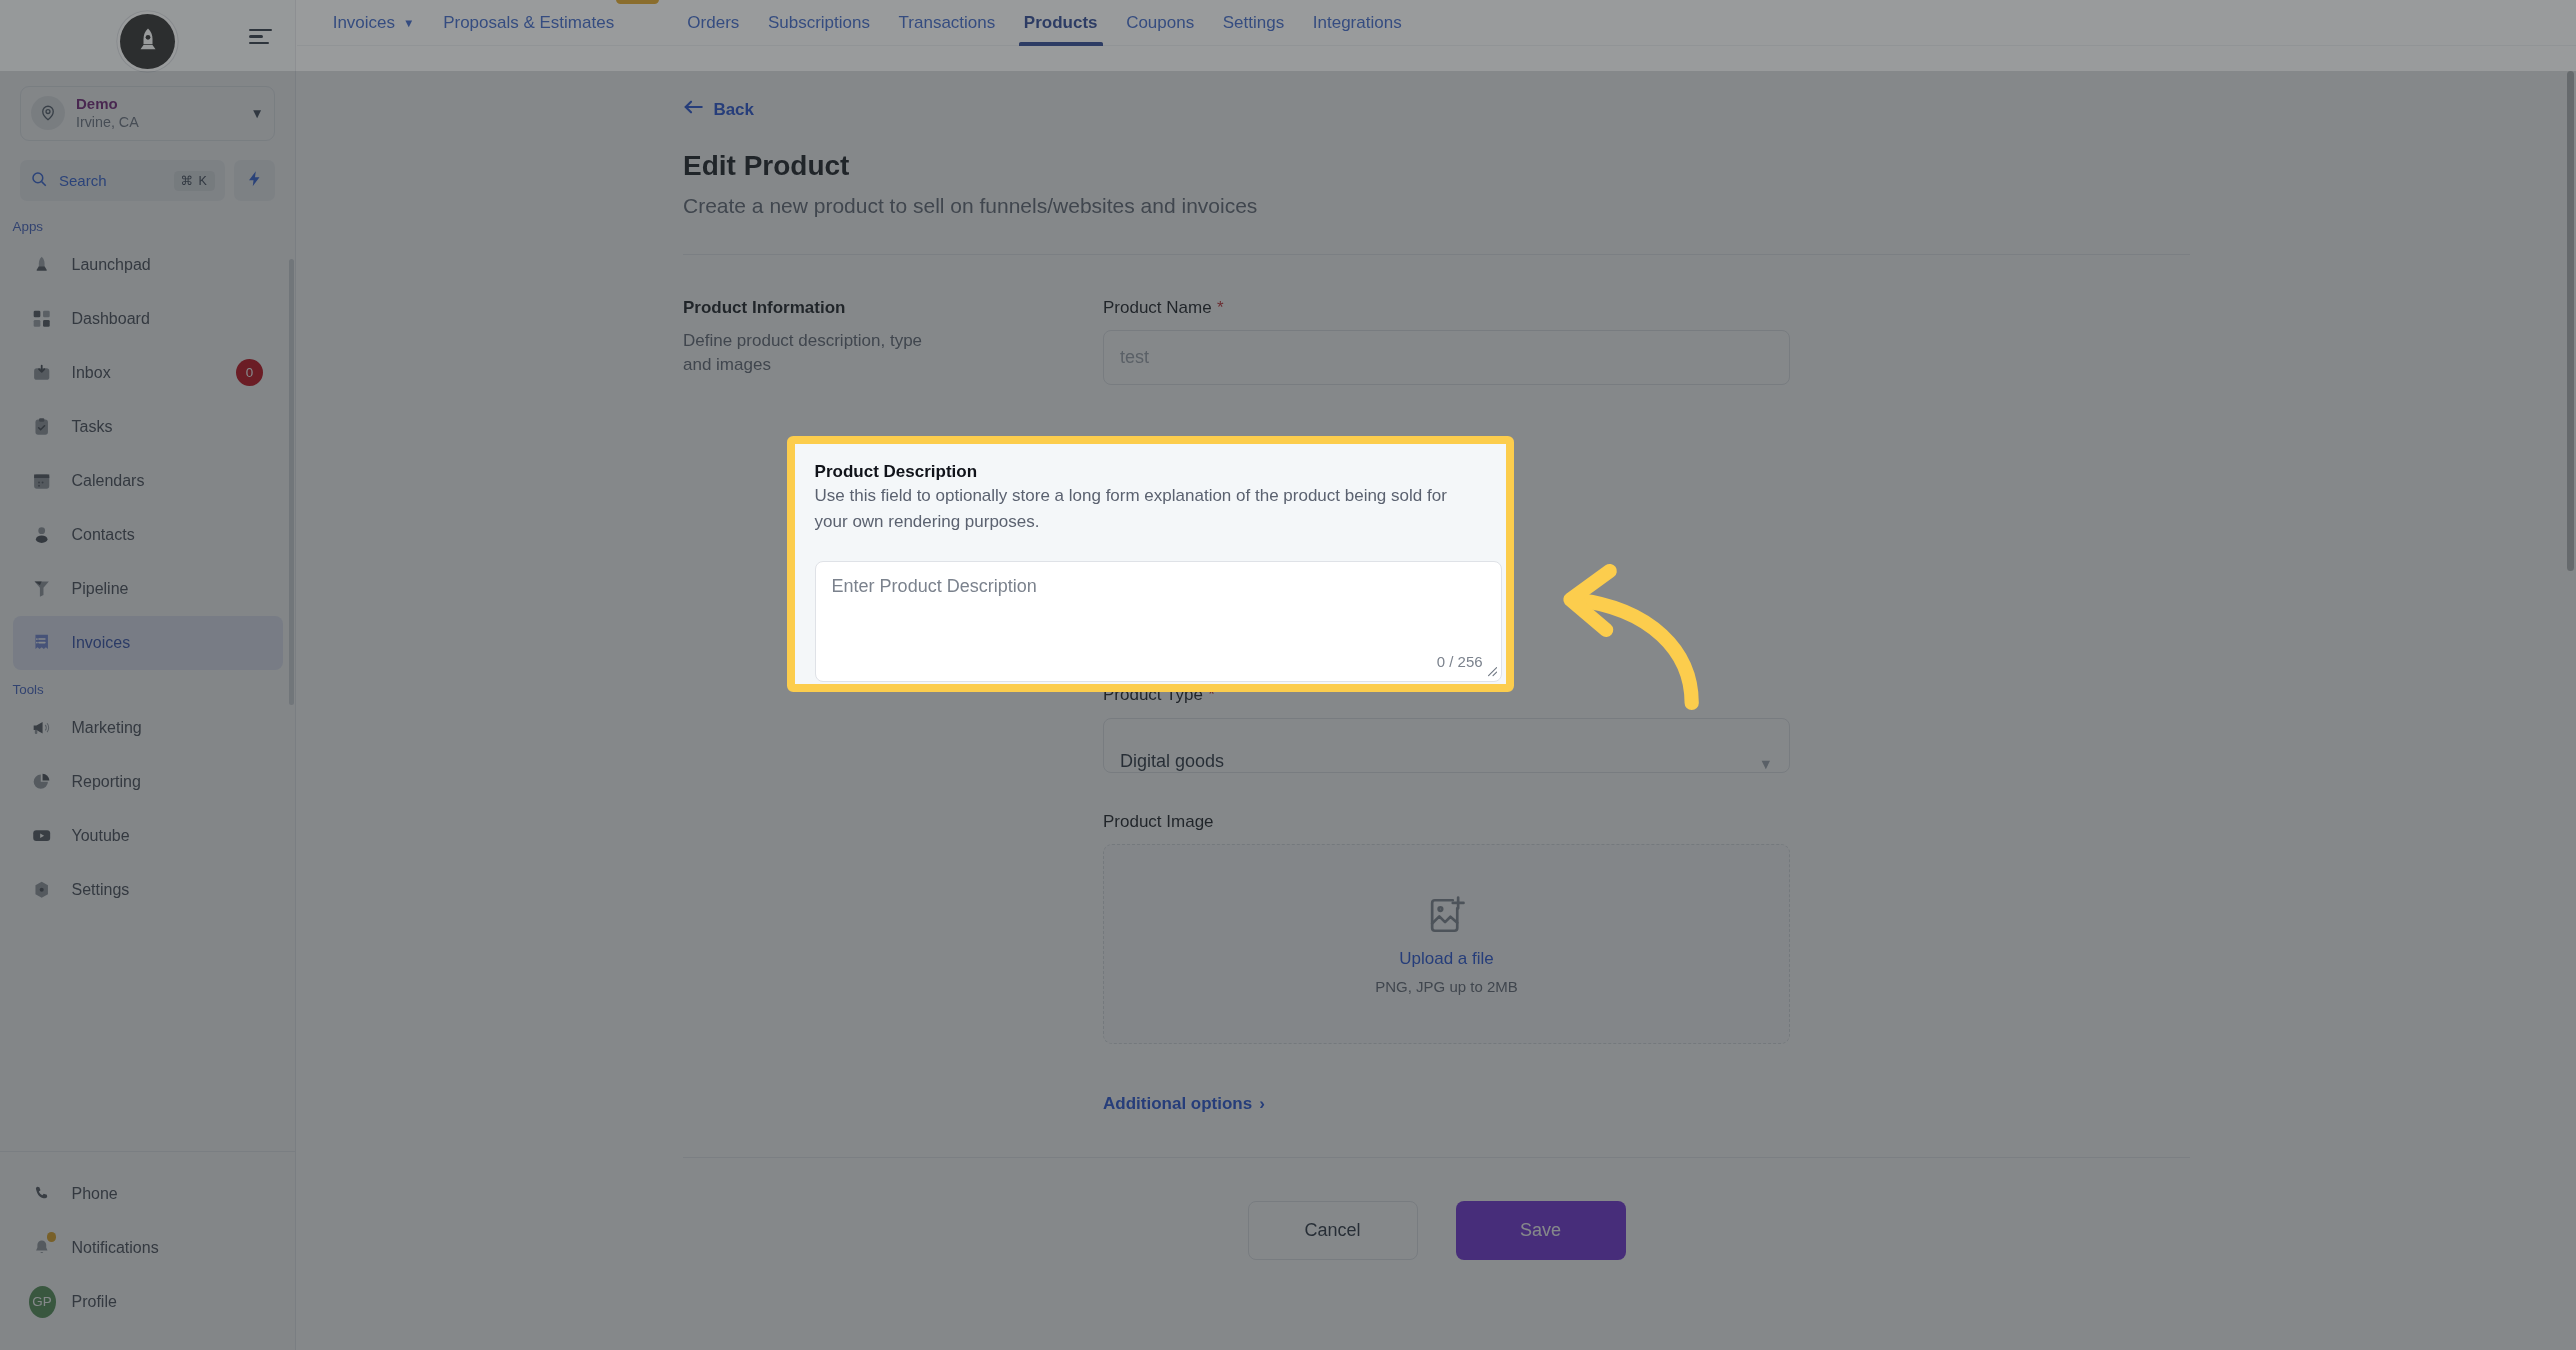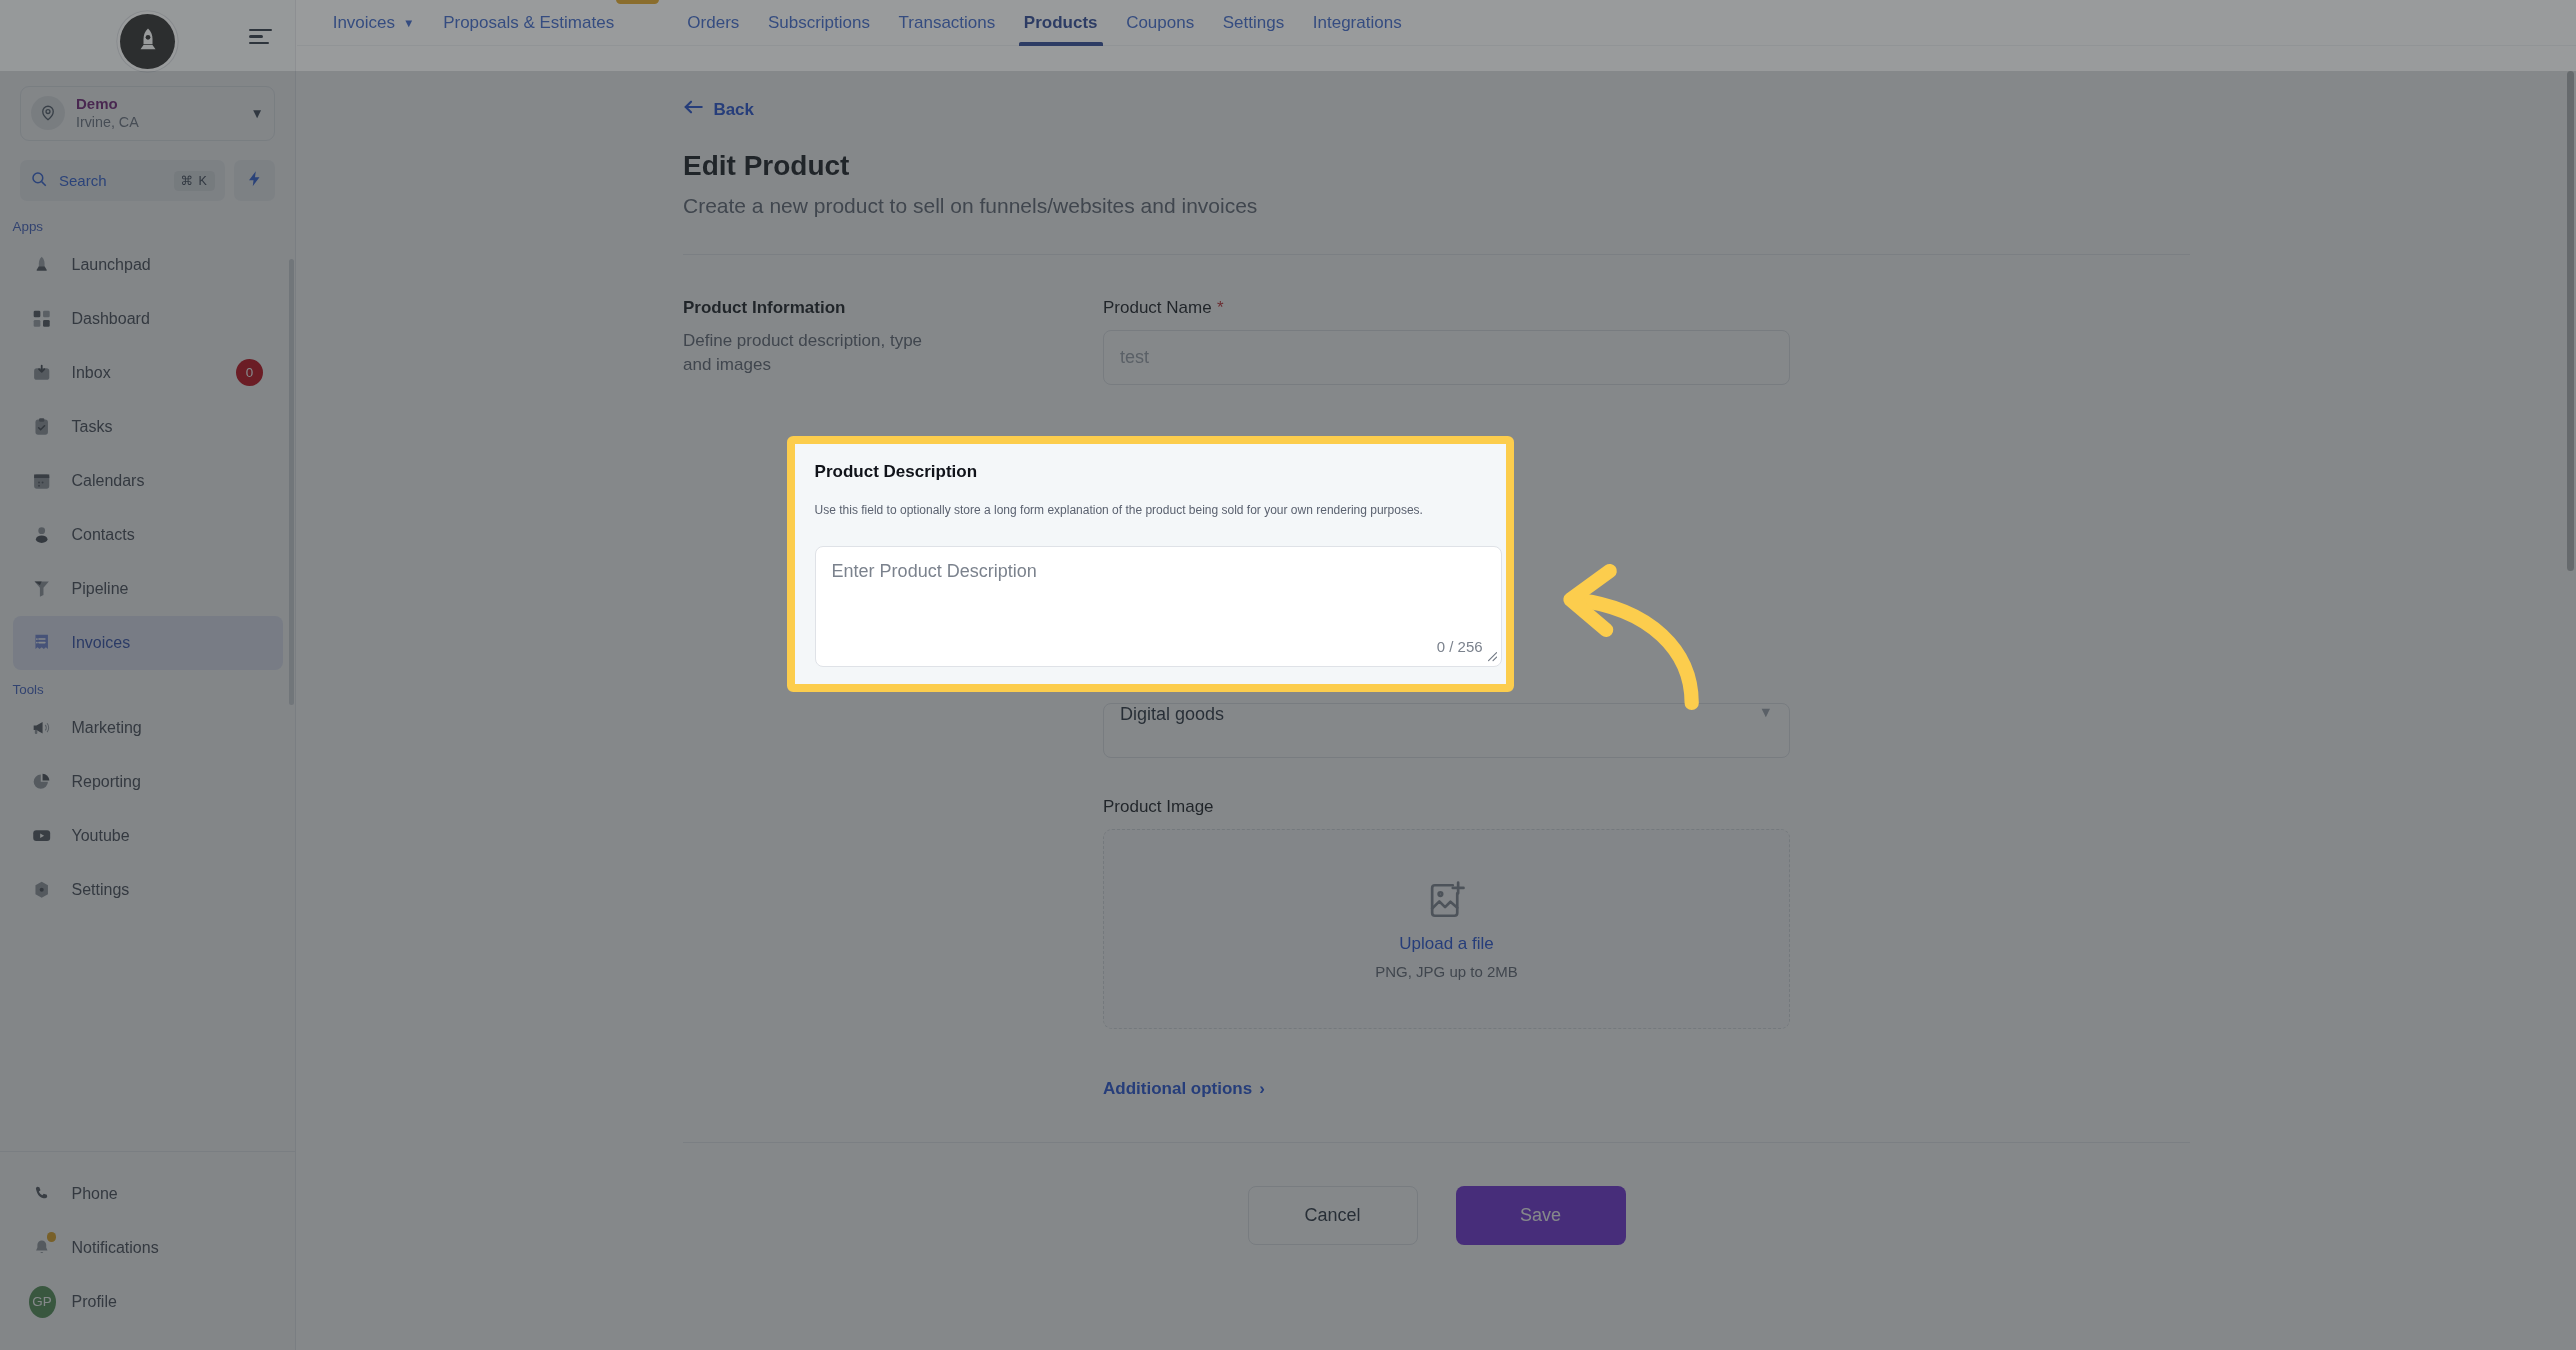--- a/index.html
+++ b/index.html
@@ -177,21 +177,21 @@
     width: 687px; height: 55px;
     border: 0.9px solid #dfe2e7; border-radius: 8px;
     background: #ffffff; padding: 0 16px;
     display: flex; align-items: center;
     font-size: 18px; color: #9aa1ab;
   }
   .select {
     width: 687px; height: 55px;
     border: 0.9px solid #dfe2e7; border-radius: 8px;
     background: #ffffff; padding: 0 16px;
-    display: flex; align-items: flex-start; justify-content: space-between;
+    display: flex; align-items: flex-end; justify-content: space-between;
     font-size: 18px; color: #1f2937; cursor: pointer;
   }
   .select .chev { color: #9aa1ab; font-size: 14.3px; }
 
   .upload-box {
     width: 687px; height: 200px;
     border: 0.9px dashed #d7dbe0; border-radius: 9px;
     background: #fbfbfc;
     display: flex; flex-direction: column; align-items: center; justify-content: center;
     gap: 9px; cursor: pointer;
@@ -216,21 +216,21 @@
   .btn-cancel { background: #ffffff; border: 0.9px solid #dfe2e7; color: #1f2937; }
   .btn-save { background: #6d28d9; color: #ffffff; min-width: 170px; }
 
   
   .desc-block {
     width: 687px;
     padding: 0;
     margin-top: 41px;
   }
   .desc-label { font-size: 17px; font-weight: bold; color: #10131a; }
-  .desc-help { font-size: 12px; color: #5b6270; margin-top: 19px; line-height: 1.5; max-width: 665px; }
+  .desc-help { font-size: 17px; color: #5b6270; margin-top: 1px; line-height: 1.5; max-width: 665px; }
   .textarea {
     width: 687px; height: 121px; margin-top: 27px;
     border: 0.9px solid #dfe2e7; border-radius: 8px;
     background: #ffffff; padding: 14.3px 16px;
     position: relative;
     font-size: 18px; color: #7b828d;
   }
   .ta-counter {
     position: absolute; right: 18px; bottom: 10.7px;
     font-size: 15px; color: #7b828d;

